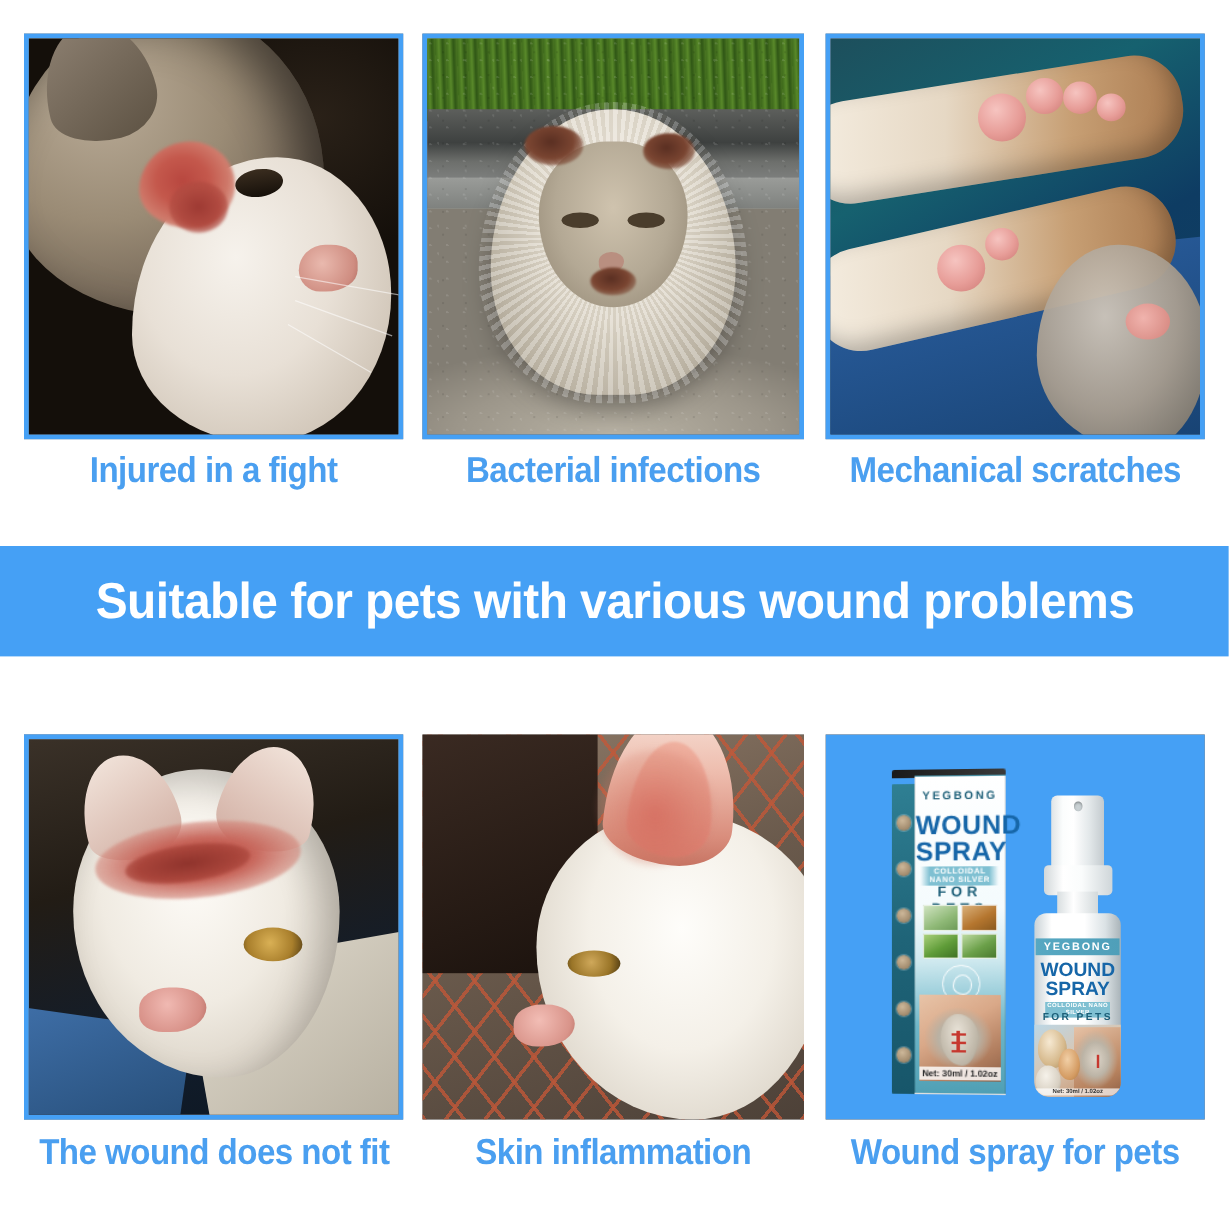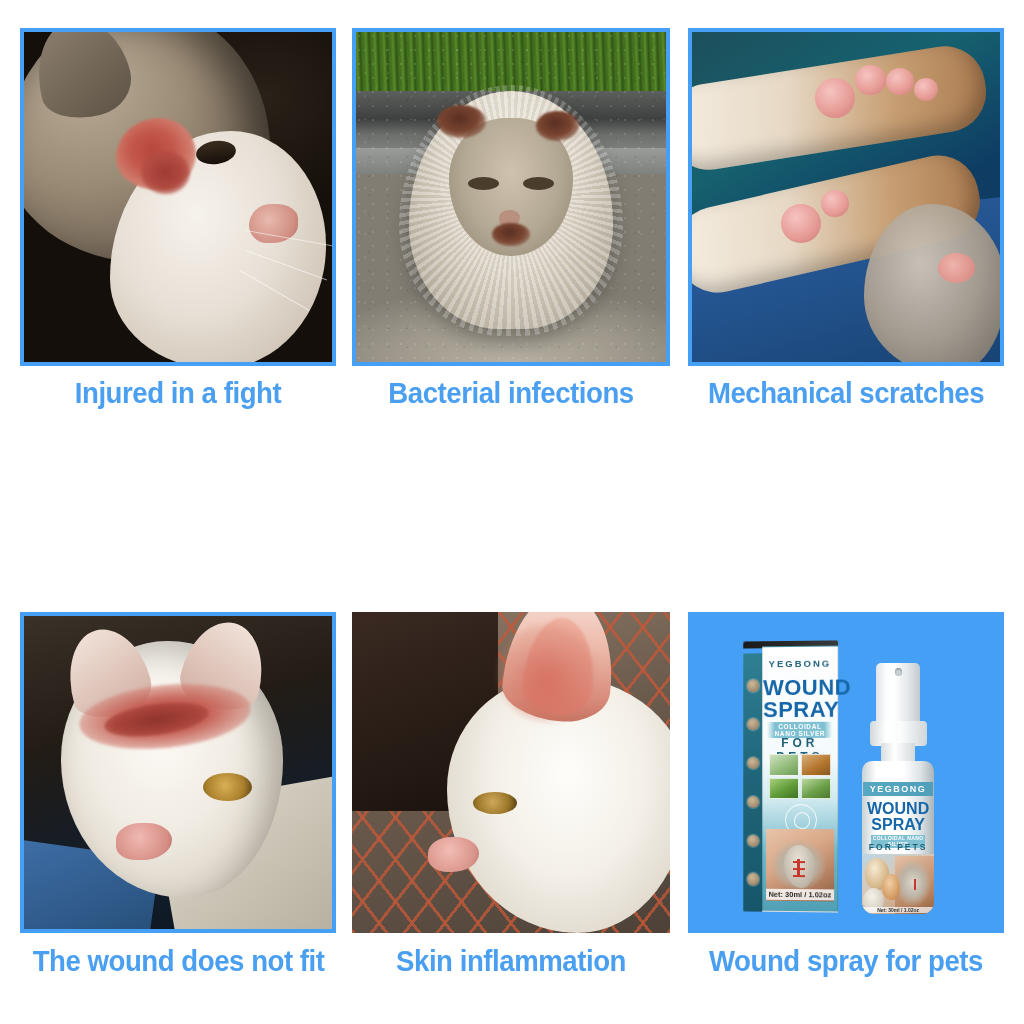--- a/index.html
+++ b/index.html
@@ -355,20 +355,23 @@
       <div class="p3-pad" style="left:42%;top:48%;width:9%;height:8%;"></div>
       <div class="p3-cat"></div>
       <div class="p3-catnose"></div>
     </div>
   </div>
 
   <div class="caption" style="left:20px;top:378px;width:316px;">Injured in a fight</div>
   <div class="caption" style="left:352px;top:378px;width:318px;">Bacterial infections</div>
   <div class="caption" style="left:688px;top:378px;width:316px;">Mechanical scratches</div>
 
+  <div class="banner" style="top:455px;height:92px;">
+    <div class="banner-text">Suitable for pets with various wound problems</div>
+  </div>
 
   <div class="panel bordered" style="left:20px;top:612px;width:316px;height:321px;">
     <div class="photo">
       <div class="p4-bg"></div>
       <div class="p4-cloth"></div>
       <div class="p4-blue"></div>
       <div class="p4-head"></div>
       <div class="p4-earL"></div>
       <div class="p4-earR"></div>
       <div class="p4-wound"></div>

